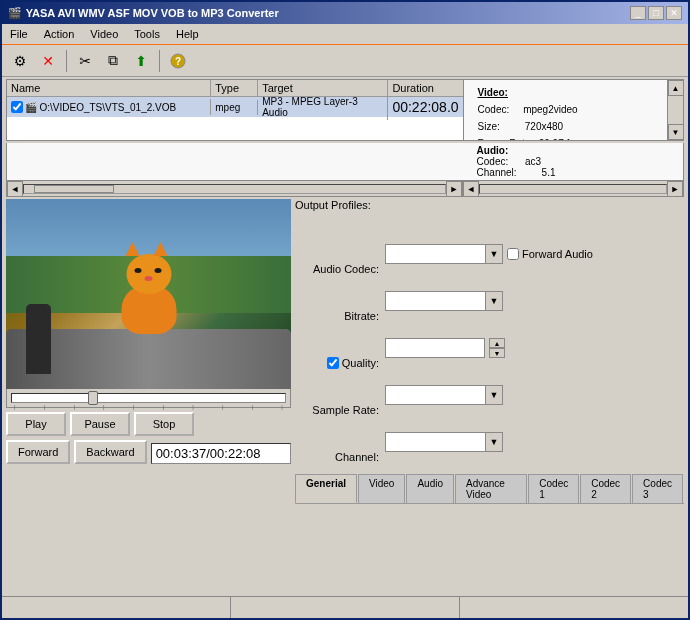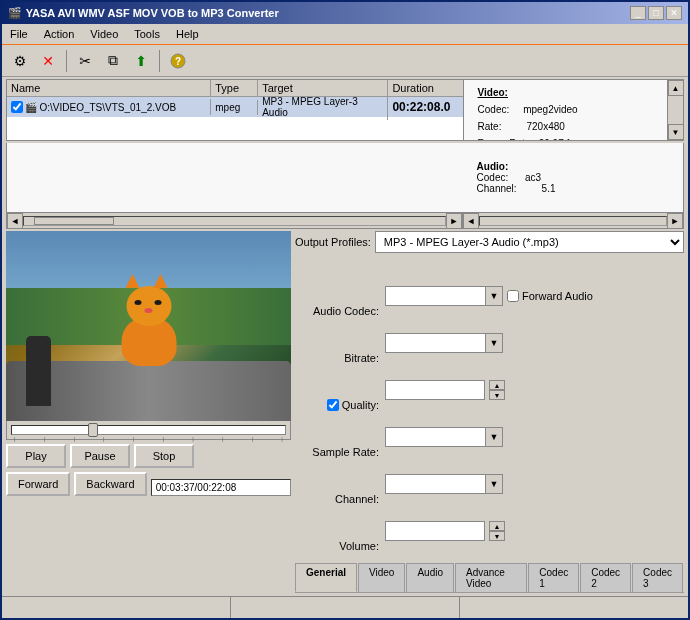--- a/index.html
+++ b/index.html
@@ -134,21 +134,21 @@
       min-width: 60px;
       text-align: center;
     }
     .controls-row2 {
       display: flex;
       gap: 4px;
       margin-top: 4px;
       align-items: flex-end;
     }
     .time-display {
-      font-size: 10px;
+      font-size: 13px;
       color: #000;
       border: 1px inset #888;
       background: #fff;
       padding: 2px 4px;
       flex: 1;
     }
 
     
     .settings-panel {
       flex: 1;
@@ -370,48 +370,48 @@
         </div>
 
         <div class="file-row">
           <div class="col-name">
             <input type="checkbox" checked="" style="width: 12px; height: 12px;">
             <span style="font-size:10px;">🎬</span>
             <span style="font-size:10px;">O:\VIDEO_TS\VTS_01_2.VOB</span>
           </div>
           <div class="col-type" style="font-size:10px;">mpeg</div>
           <div class="col-target" style="font-size:10px;">MP3 - MPEG Layer-3 Audio</div>
-          <div class="col-duration" style="font-size:12px;font-weight:bold;">00:22:08.0</div>
+          <div class="col-duration" style="font-size:14px;">00:22:08.0</div>
         </div>
       </div>
 
       <div style="width:220px; border-left:1px solid #888; display:flex; flex-direction:column;">
         <div style="display:flex; flex:1; overflow:hidden;">
           <div style="flex:1; padding:4px 8px; font-size:10px; background:#f8f8f8; overflow:hidden;">
             <div class="info-text">
               <div>&nbsp;&nbsp;<b>Video:</b></div>
               <div>&nbsp;&nbsp;<span>Codec:</span>&nbsp;&nbsp;&nbsp;&nbsp;&nbsp;<span>mpeg2video</span></div>
-              <div>&nbsp;&nbsp;<span>Rate:</span>&nbsp;&nbsp;&nbsp;&nbsp;&nbsp;&nbsp;&nbsp;&nbsp;&nbsp;<span>720x480</span></div>
+              <div>&nbsp;&nbsp;<span>Size:</span>&nbsp;&nbsp;&nbsp;&nbsp;&nbsp;&nbsp;&nbsp;&nbsp;&nbsp;<span>720x480</span></div>
               <div>&nbsp;&nbsp;<span>Frame Rate:</span>&nbsp;&nbsp;<span>29.97 fps</span></div>
 
             </div>
           </div>
           <div class="vscrollbar">
             <div class="vscroll-btn">▲</div>
             <div class="vscroll-track"></div>
             <div class="vscroll-btn">▼</div>
           </div>
         </div>
       </div>
     </div>
   </div>
 
   <div style="margin: 0 4px; border: 1px solid #888; border-top: none; background: #f8f8f8; display:flex;">
     <div style="flex:1;"></div>
-    <div style="width:204px; font-size:10px; padding:18px 8px; background:#f8f8f8;">
+    <div style="width:204px; font-size:10px; padding:2px 8px; background:#f8f8f8;">
       <div>&nbsp;&nbsp;<b>Audio:</b></div>
       <div>&nbsp;&nbsp;<span>Codec:</span>&nbsp;&nbsp;&nbsp;&nbsp;&nbsp;&nbsp;<span>ac3</span></div>
       <div>&nbsp;&nbsp;<span>Channel:</span>&nbsp;&nbsp;&nbsp;&nbsp;&nbsp;&nbsp;&nbsp;&nbsp;&nbsp;<span>5.1</span></div>
     </div>
     <div style="width:16px;"></div>
   </div>
 
   <div class="full-row-scroll" style="height:16px; border:1px solid #888; border-top:none; margin: 0 4px 2px 4px; display:flex; background:#d4d0c8;">
     <div style="display:flex; flex:1; align-items:center; border-right:1px solid #888;">
       <div class="scrollbar-btn">◄</div>
@@ -486,23 +486,20 @@
         <button class="ctrl-btn">Forward</button>
         <button class="ctrl-btn">Backward</button>
         <div class="time-display">00:03:37/00:22:08</div>
       </div>
     </div>
 
     <div class="settings-panel">
 
       <div class="output-profiles-row">
         <span class="profile-label">Output Profiles:</span>
-        <select class="profile-select">
-          <option>MP3 - MPEG Layer-3 Audio (*.mp3)</option>
-        </select>
       </div>
 
       <div class="setting-row">
         <span class="setting-label">Audio Codec:</span>
         <div class="setting-control">
           <div class="combo-box">
             <input class="combo-input" type="text" style="">
             <div class="combo-arrow">▼</div>
           </div>
           <div class="checkbox-item">
@@ -551,30 +548,20 @@
       <div class="setting-row">
         <span class="setting-label">Channel:</span>
         <div class="setting-control">
           <div class="combo-box">
             <input class="combo-input" type="text" style="">
             <div class="combo-arrow">▼</div>
           </div>
         </div>
       </div>
 
-      <div class="setting-row">
-        <span class="setting-label">Volume:</span>
-        <div class="setting-control">
-          <input class="setting-input" type="text" style="">
-          <div class="spin-btn-group">
-            <div class="spin-btn">▲</div>
-            <div class="spin-btn">▼</div>
-          </div>
-        </div>
-      </div>
 
       <div class="tabs-container">
         <div class="tab active">Generial</div>
         <div class="tab">Video</div>
         <div class="tab">Audio</div>
         <div class="tab">Advance Video</div>
         <div class="tab">Codec 1</div>
         <div class="tab">Codec 2</div>
         <div class="tab">Codec 3</div>
       </div>

